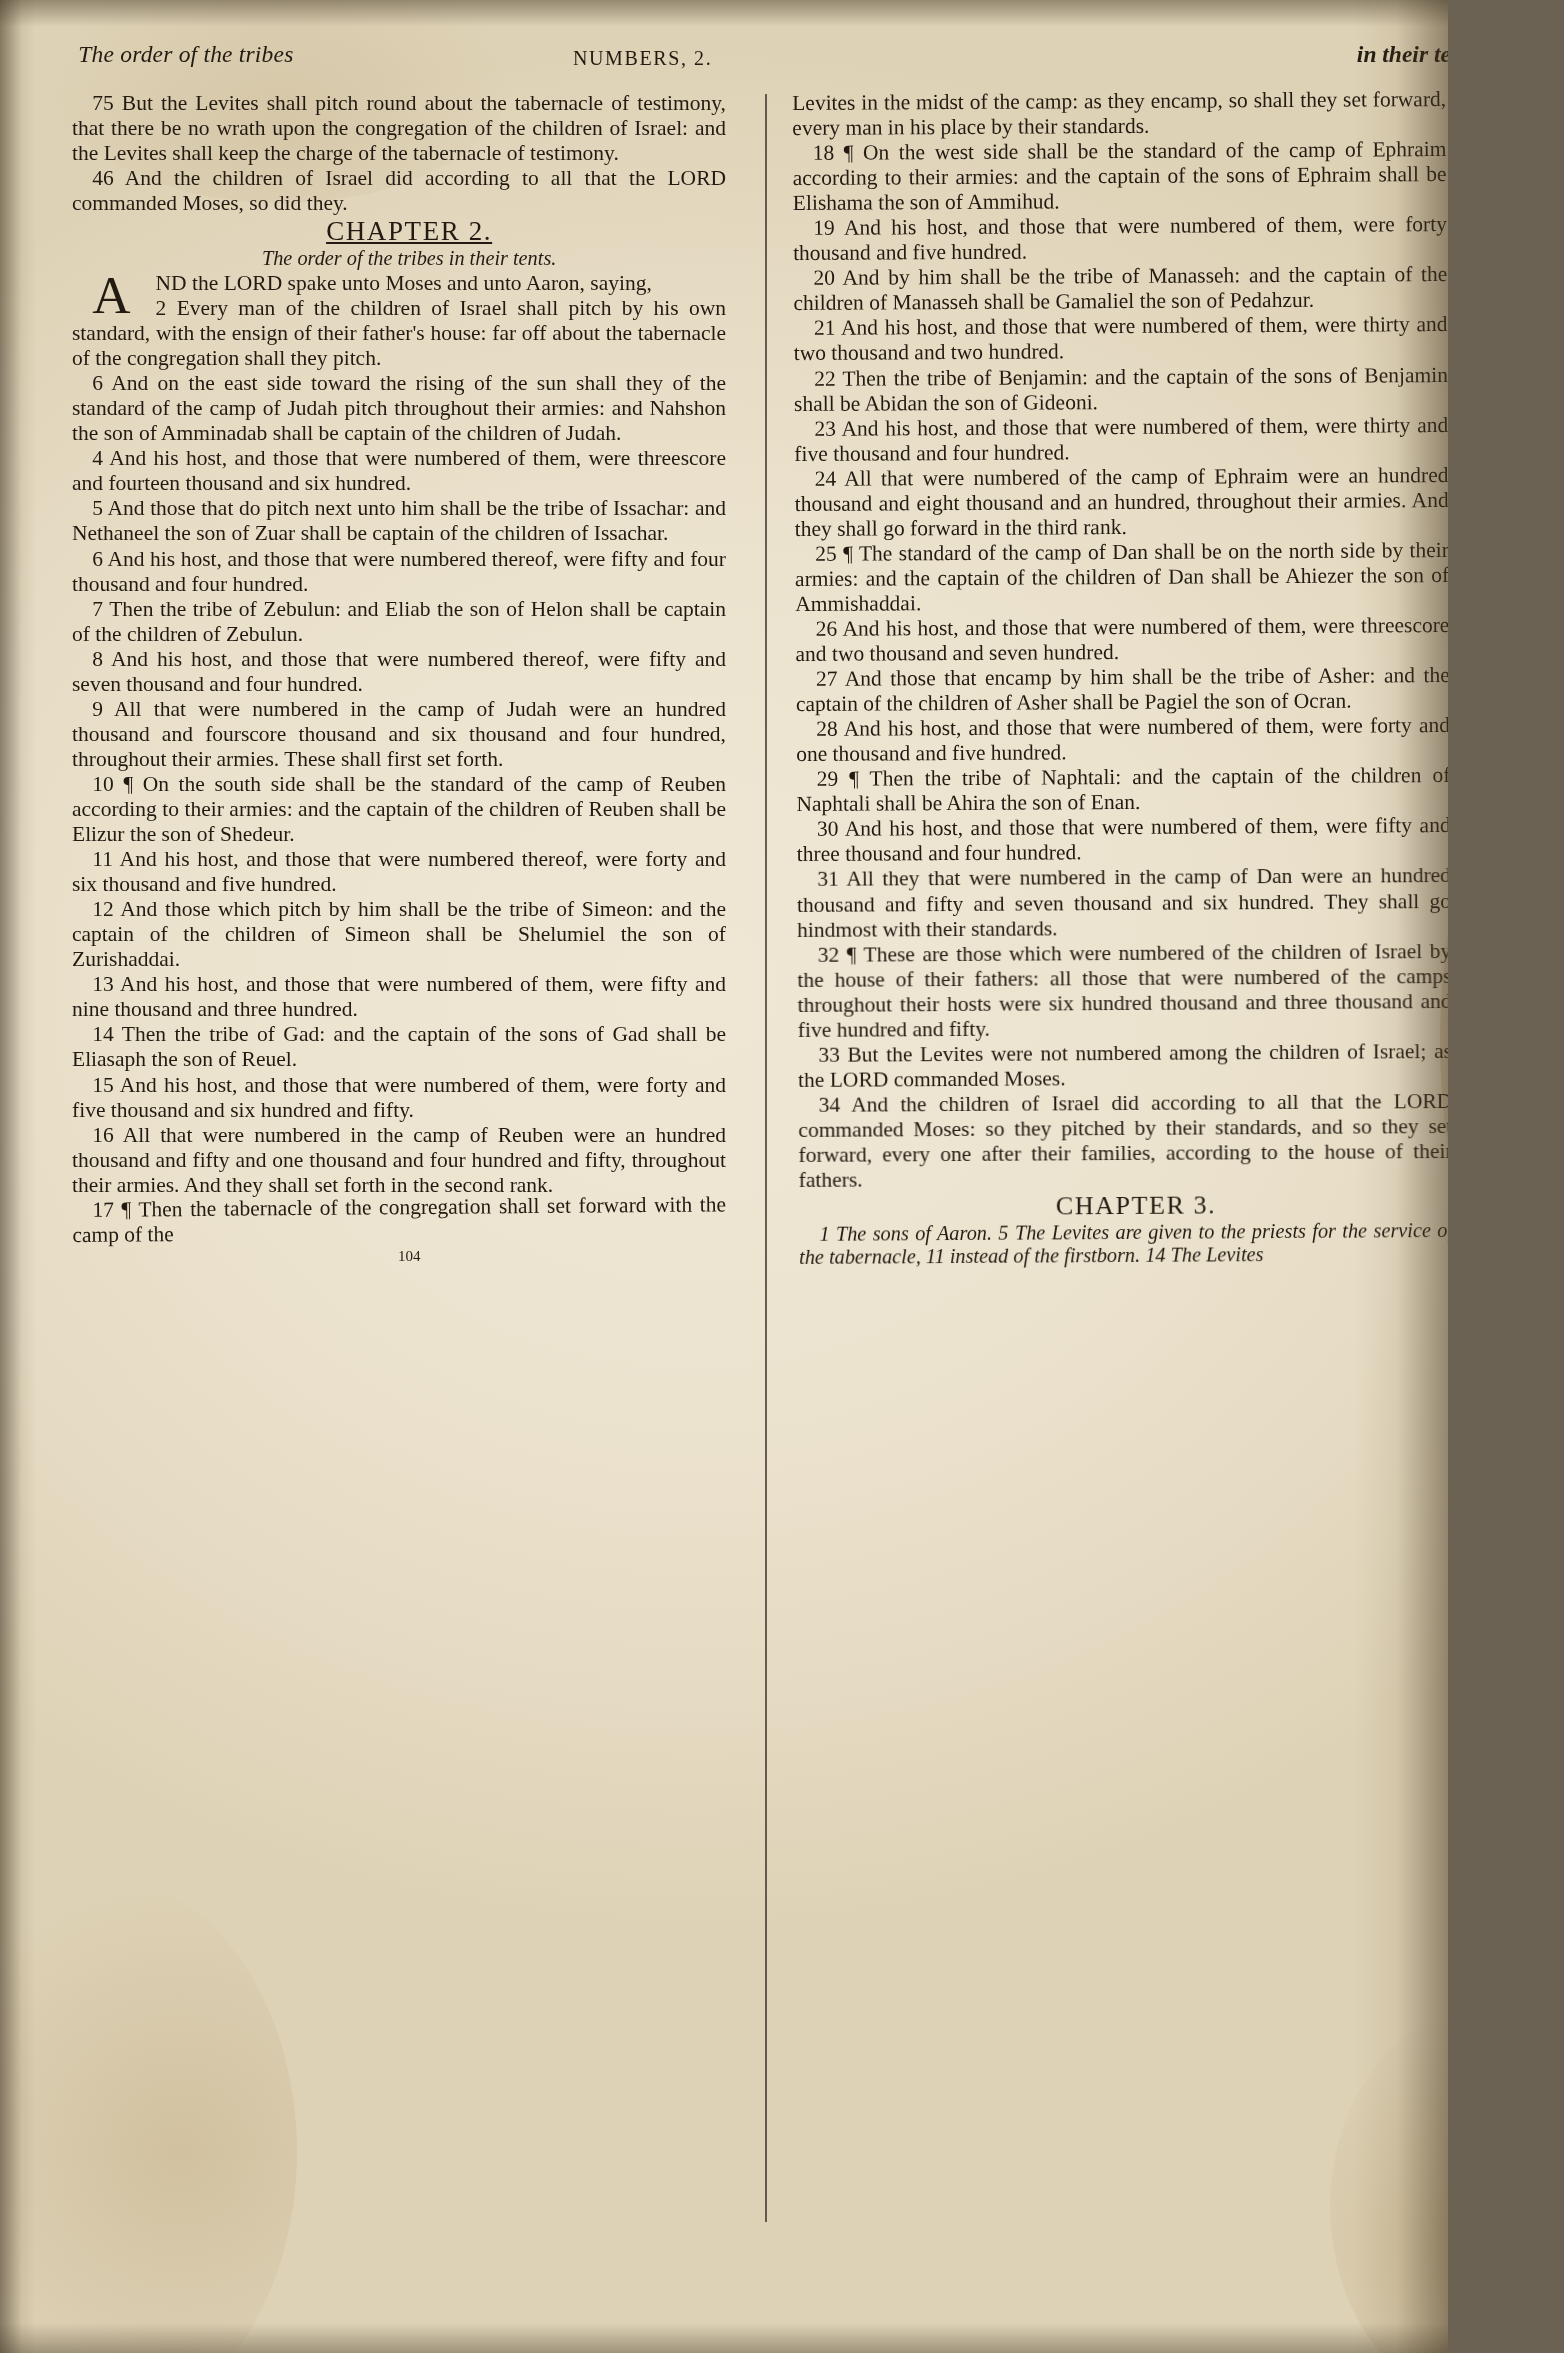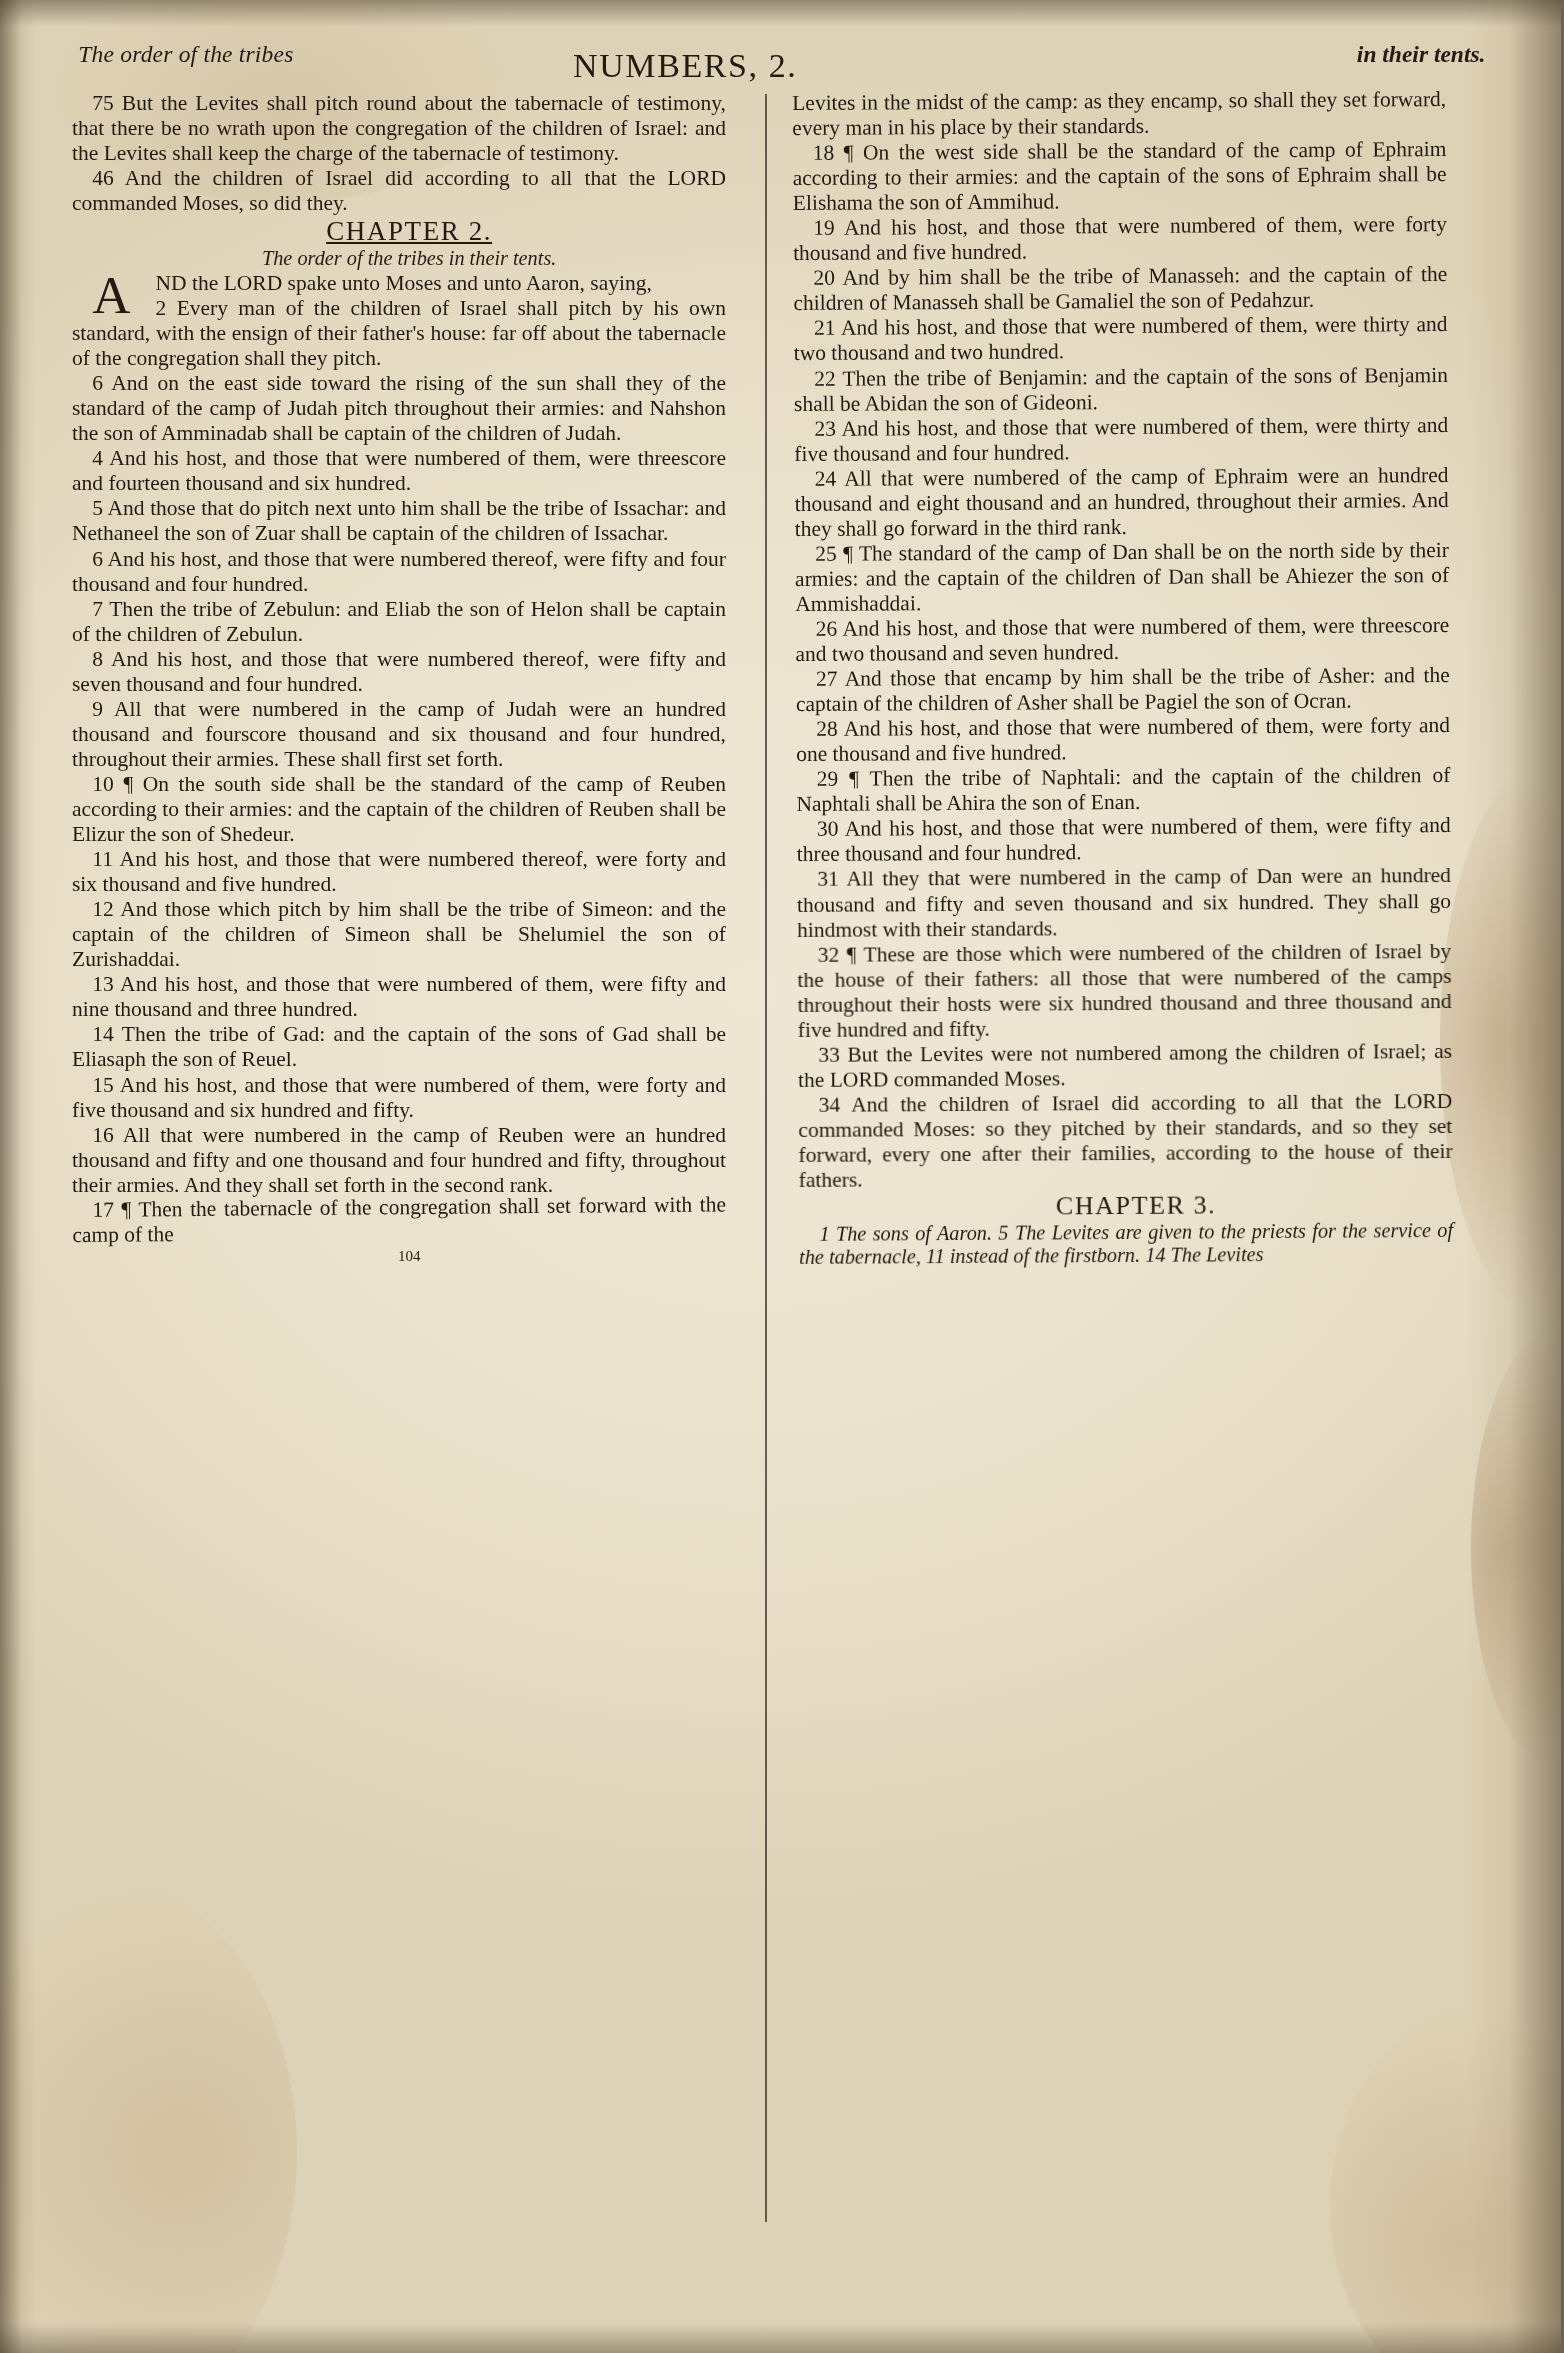--- a/index.html
+++ b/index.html
@@ -9,21 +9,21 @@
   }
   body {
     width: 1565px;
     height: 2354px;
     overflow: hidden;
     font-family: "Liberation Serif", serif;
   }
   .page {
     position: absolute;
     left: 0; top: 0;
-    width: 1561px;
+    width: 1448px;
     height: 2354px;
     background:
       radial-gradient(ellipse 1095px 939px at 48% 42%, #efe7d4 0%, #ece3cf 45%, #e6dcc4 72%, #ded2b6 100%);
     overflow: hidden;
   }
   
   .stain {
     position: absolute;
     border-radius: 50%;
     pointer-events: none;
@@ -70,21 +70,21 @@
     align-items: baseline;
     justify-content: space-between;
     padding: 0 12.5px 0 6.3px;
   }
   .rh-left {
     font-style: italic;
     font-size: 23.5px;
     letter-spacing: 0.2px;
   }
   .rh-center {
-    font-size: 34px;
+    font-size: 20px;
     letter-spacing: 1.6px;
     position: absolute;
     left: 501px;
     top: 6.3px;
   }
   .rh-right {
     font-style: italic;
     font-size: 23.5px;
     font-weight: bold;
   }

